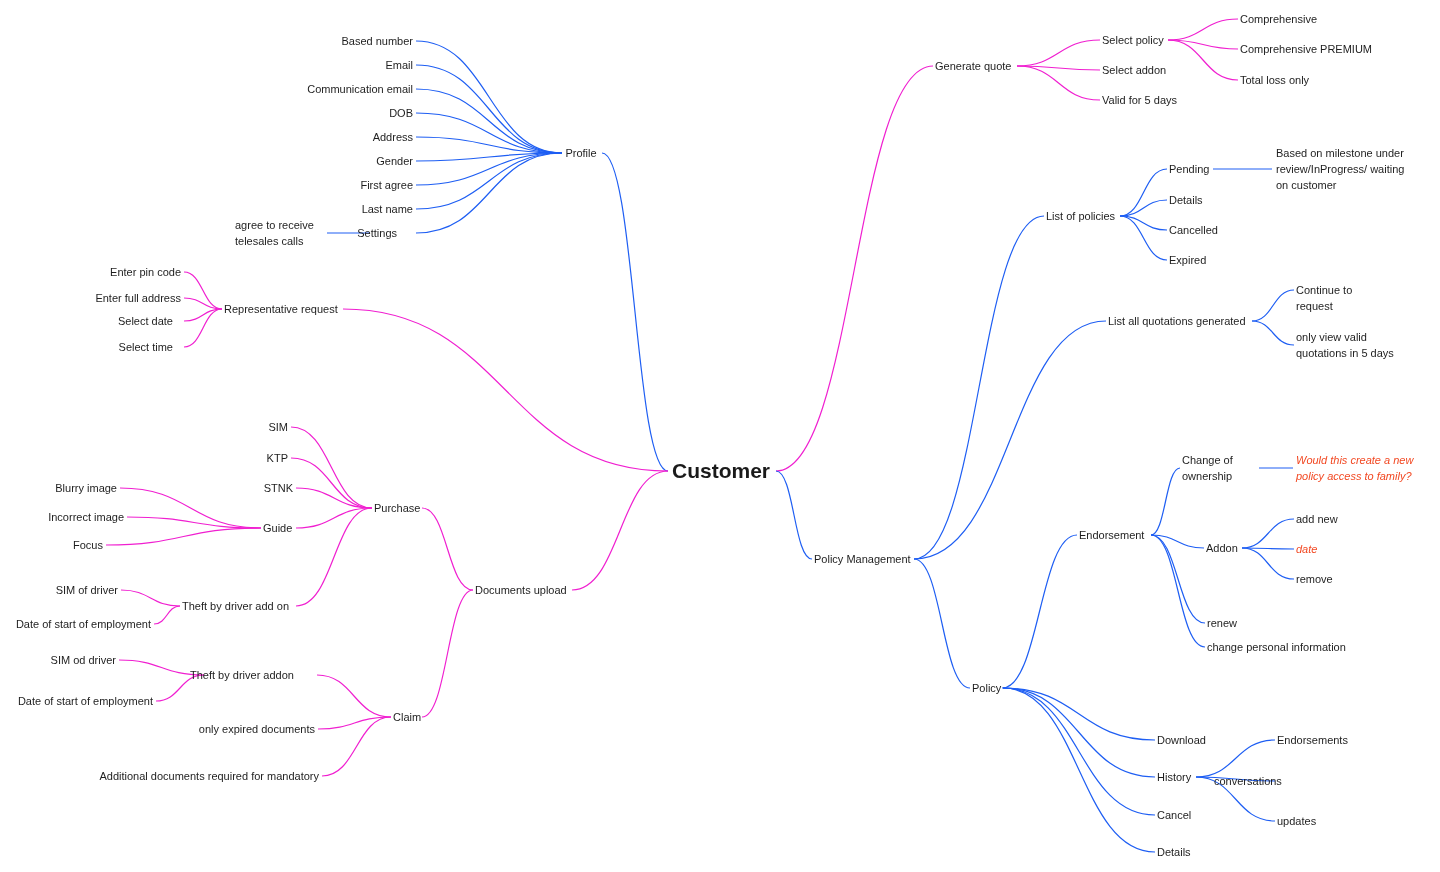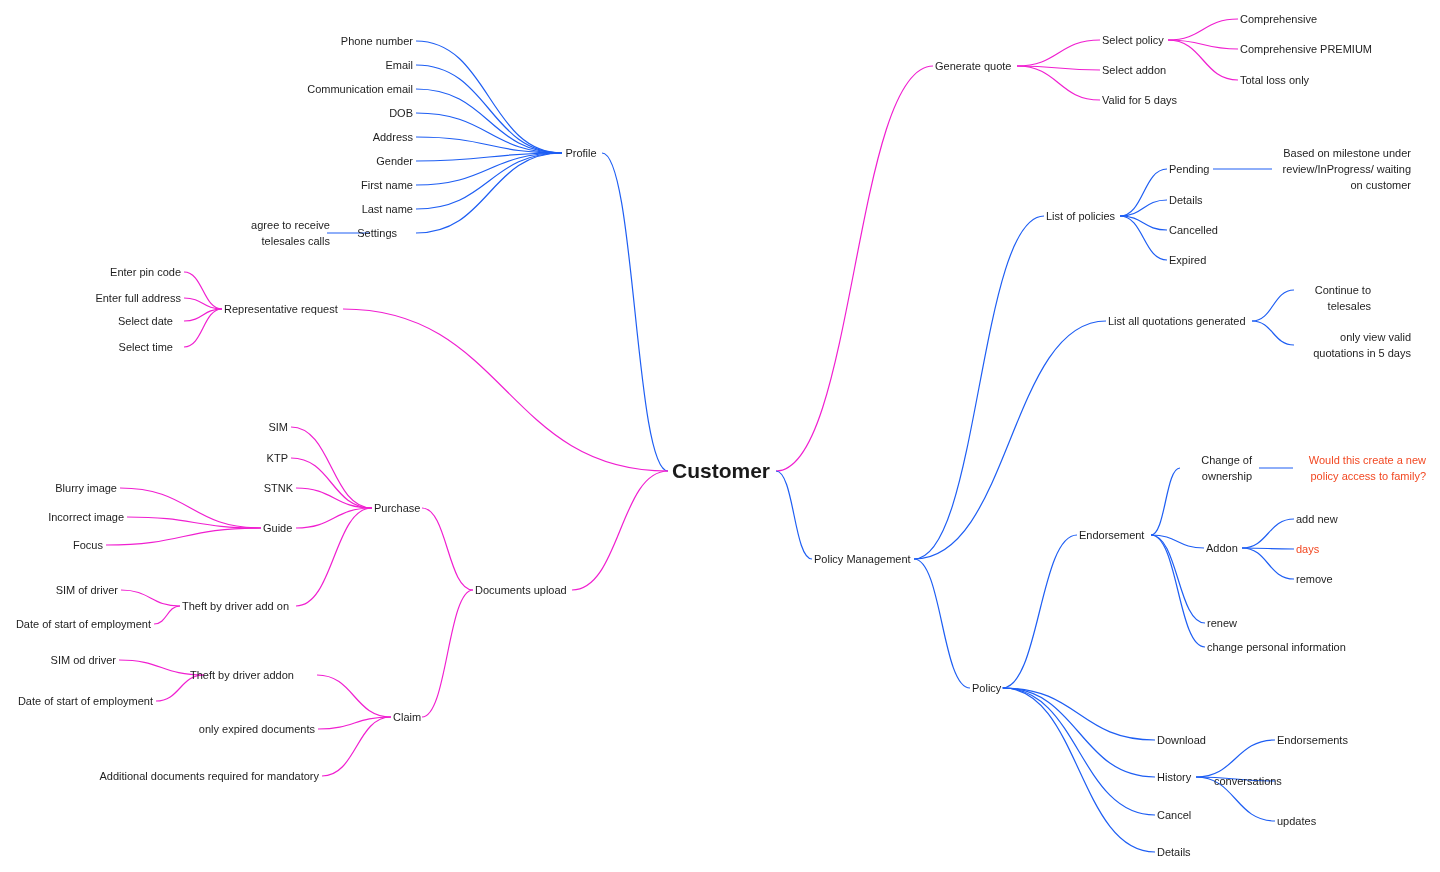--- a/index.html
+++ b/index.html
@@ -1,25 +1,25 @@
 <!DOCTYPE html>
 <html><head>
 <meta charset="utf-8">
 <style>
   html, body { margin:0; padding:0; background:#ffffff; }
   body { width:1440px; height:872px; position:relative; overflow:hidden;
          font-family:"Liberation Sans", "DejaVu Sans", sans-serif; color:#1e1e1e; }
   #wires { position:absolute; left:0; top:0; width:1440px; height:872px; pointer-events:none; }
   .node { position:absolute; font-size:11px; line-height:16px; white-space:nowrap; color:#1e1e1e; }
   .node.r { transform:translate(-100%, -50%); text-align:right; }
-  .node.l { transform:translate(0, -50%);text-align:right; }
+  .node.l { transform:translate(0, -50%); }
   .node.c { transform:translate(-50%, -50%); }
   .node.multi { white-space:normal; line-height:16px; }
   .node.root { font-size:21px; font-weight:bold; color:#1a1a1a; }
-  .node.red { color:#f24822; }
+  .node.red { color:#f24822;font-style:italic; }
 </style>
 </head>
 <body>
 
 <svg id="wires">
     <path d="M668,471 C635,471 635,153 602,153" fill="none" stroke="#1e5ef3" stroke-width="1.2"></path>
     <path d="M668,471 C505.5,471 505.5,309 343,309" fill="none" stroke="#f01fd0" stroke-width="1.2"></path>
     <path d="M668,471 C620,471 620,590 572,590" fill="none" stroke="#f01fd0" stroke-width="1.2"></path>
     <path d="M776,471 C854.5,471 854.5,66 933,66" fill="none" stroke="#f01fd0" stroke-width="1.2"></path>
     <path d="M776,471 C794,471 794,559 812,559" fill="none" stroke="#1e5ef3" stroke-width="1.2"></path>
@@ -84,27 +84,27 @@
     <path d="M1003,688 C1079,688 1079,815 1155,815" fill="none" stroke="#1e5ef3" stroke-width="1.2"></path>
     <path d="M1003,688 C1079,688 1079,852 1155,852" fill="none" stroke="#1e5ef3" stroke-width="1.2"></path>
     <path d="M1196,777 C1235.5,777 1235.5,740 1275,740" fill="none" stroke="#1e5ef3" stroke-width="1.2"></path>
     <path d="M1196,777 C1235.5,777 1235.5,781 1275,781" fill="none" stroke="#1e5ef3" stroke-width="1.2"></path>
     <path d="M1196,777 C1235.5,777 1235.5,821 1275,821" fill="none" stroke="#1e5ef3" stroke-width="1.2"></path>
   </svg>
 
 <div class="node c root" style="left:721px;top:471px">Customer</div>
 
 <div class="node c" style="left:581px;top:153px">Profile</div>
-<div class="node r" style="left:413px;top:41px">Phone number</div>
+<div class="node r" style="left:413px;top:41px">Based number</div>
 <div class="node r" style="left:413px;top:65px">Email</div>
 <div class="node r" style="left:413px;top:89px">Communication email</div>
 <div class="node r" style="left:413px;top:113px">DOB</div>
 <div class="node r" style="left:413px;top:137px">Address</div>
 <div class="node r" style="left:413px;top:161px">Gender</div>
-<div class="node r" style="left:413px;top:185px">First name</div>
+<div class="node r" style="left:413px;top:185px">First agree</div>
 <div class="node r" style="left:413px;top:209px">Last name</div>
 <div class="node r" style="left:397px;top:233px">Settings</div>
 <div class="node l multi" style="left:235px;top:233px;width:95px">agree to receive telesales calls</div>
 
 <div class="node l" style="left:224px;top:309px">Representative request</div>
 <div class="node r" style="left:181px;top:272px">Enter pin code</div>
 <div class="node r" style="left:181px;top:298px">Enter full address</div>
 <div class="node r" style="left:173px;top:321px">Select date</div>
 <div class="node r" style="left:173px;top:347px">Select time</div>
 
@@ -139,30 +139,30 @@
 <div class="node l" style="left:814px;top:559px">Policy Management</div>
 
 <div class="node l" style="left:1046px;top:216px">List of policies</div>
 <div class="node l" style="left:1169px;top:169px">Pending</div>
 <div class="node l" style="left:1169px;top:200px">Details</div>
 <div class="node l" style="left:1169px;top:230px">Cancelled</div>
 <div class="node l" style="left:1169px;top:260px">Expired</div>
 <div class="node l multi" style="left:1276px;top:169px;width:135px">Based on milestone under review/InProgress/ waiting on customer</div>
 
 <div class="node l" style="left:1108px;top:321px">List all quotations generated</div>
-<div class="node l multi" style="left:1296px;top:298px;width:75px">Continue to telesales</div>
+<div class="node l multi" style="left:1296px;top:298px;width:75px">Continue to request</div>
 <div class="node l multi" style="left:1296px;top:345px;width:115px">only view valid quotations in 5 days</div>
 
 <div class="node l" style="left:972px;top:688px">Policy</div>
 <div class="node l" style="left:1079px;top:535px">Endorsement</div>
 <div class="node l multi" style="left:1182px;top:468px;width:70px">Change of ownership</div>
 <div class="node l multi red" style="left:1296px;top:468px;width:130px">Would this create a new policy access to family?</div>
 <div class="node l" style="left:1206px;top:548px">Addon</div>
 <div class="node l" style="left:1296px;top:519px">add new</div>
-<div class="node l red" style="left:1296px;top:549px">days</div>
+<div class="node l red" style="left:1296px;top:549px">date</div>
 <div class="node l" style="left:1296px;top:579px">remove</div>
 <div class="node l" style="left:1207px;top:623px">renew</div>
 <div class="node l" style="left:1207px;top:647px">change personal information</div>
 
 <div class="node l" style="left:1157px;top:740px">Download</div>
 <div class="node l" style="left:1157px;top:777px">History</div>
 <div class="node l" style="left:1157px;top:815px">Cancel</div>
 <div class="node l" style="left:1157px;top:852px">Details</div>
 <div class="node l" style="left:1277px;top:740px">Endorsements</div>
 <div class="node l" style="left:1214px;top:781px">conversations</div>

